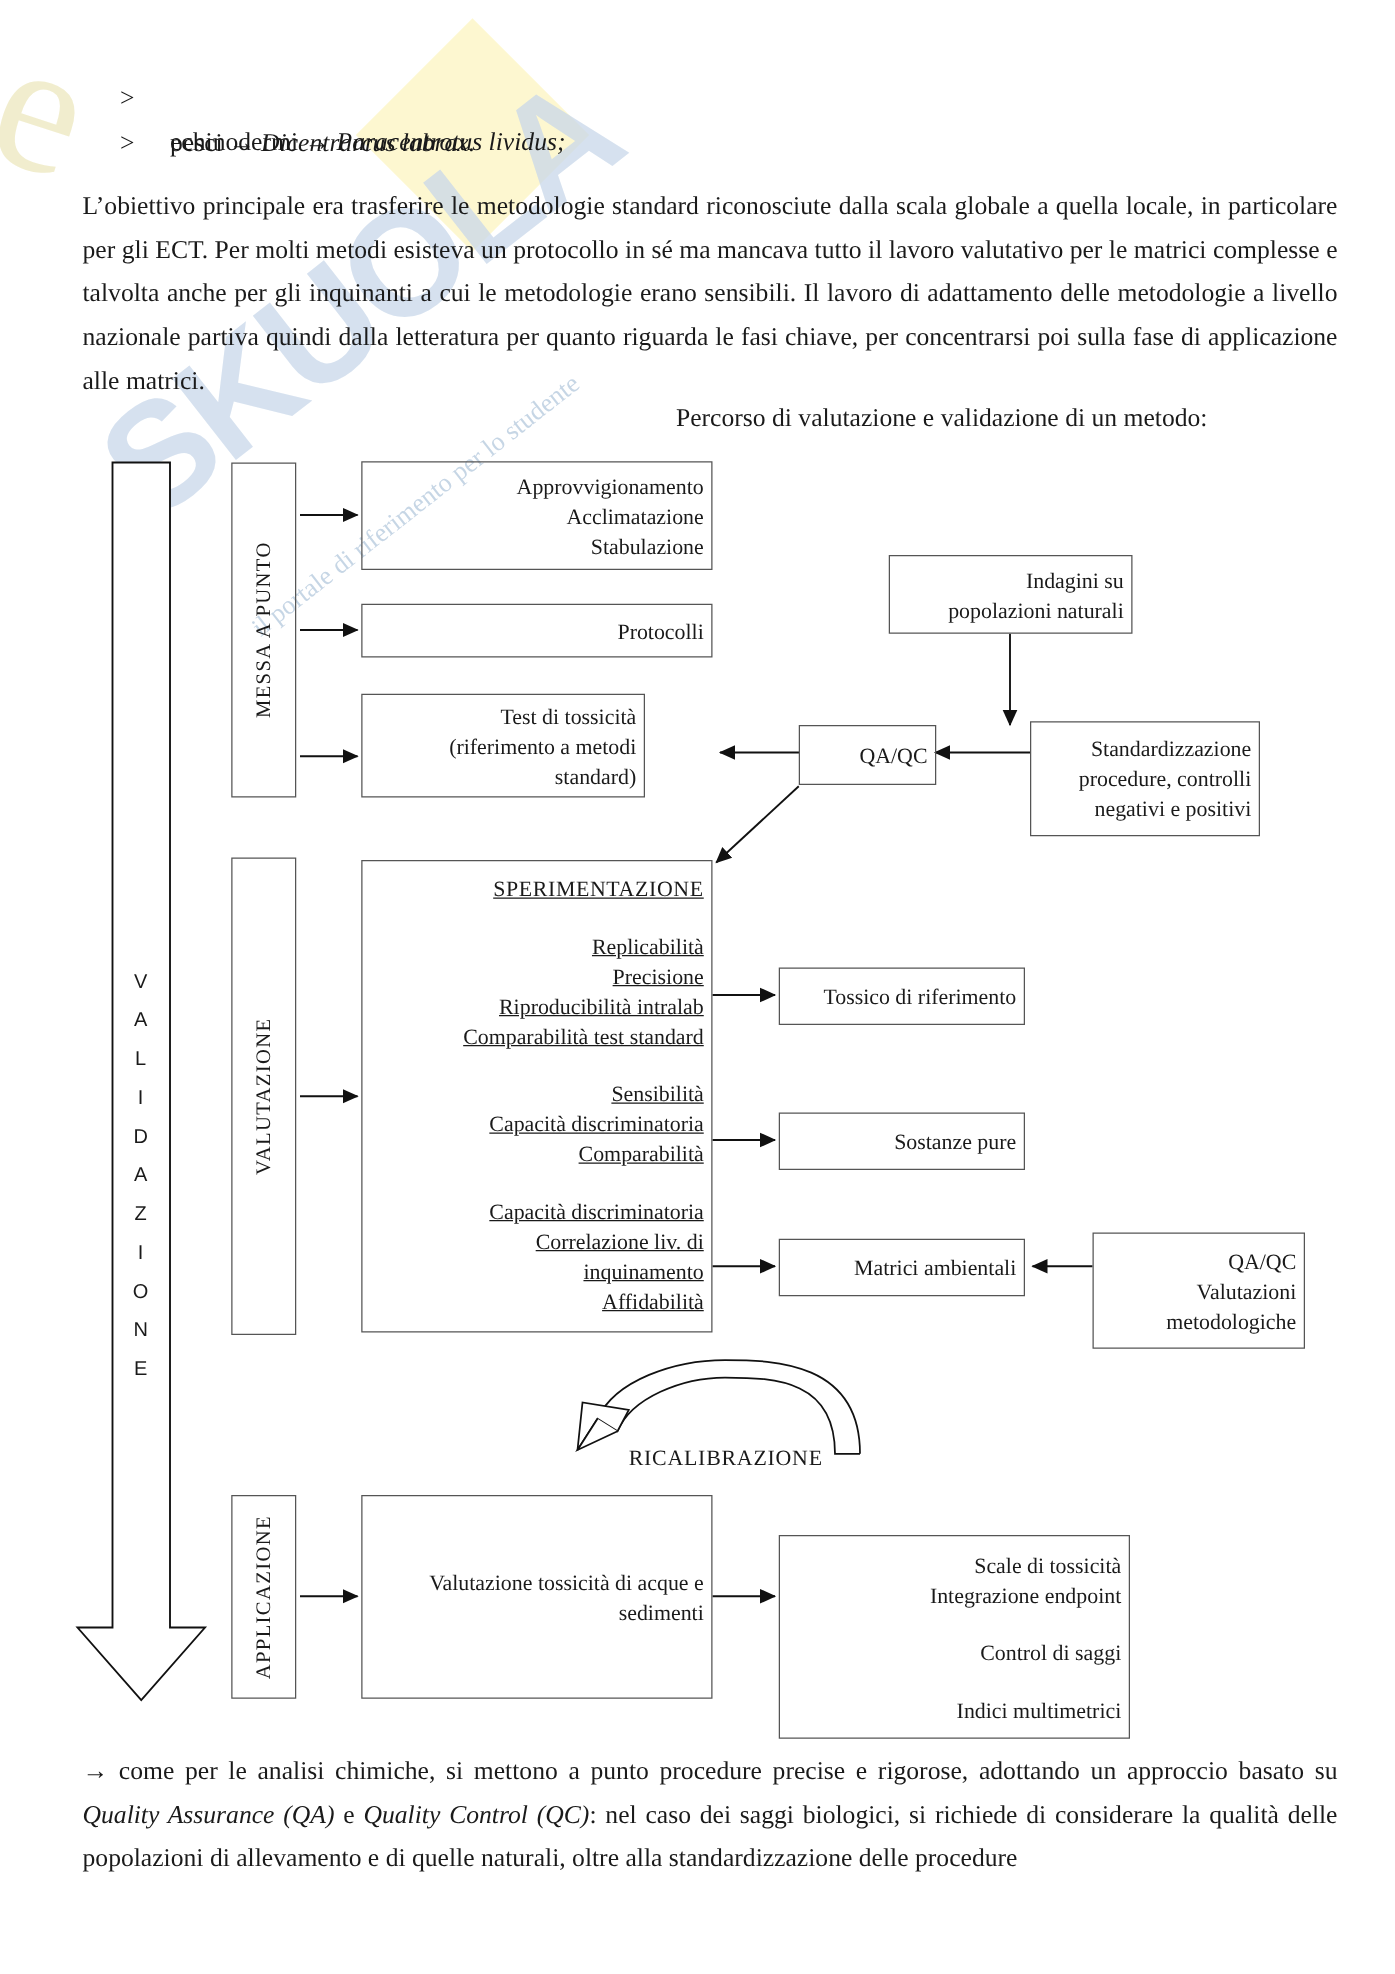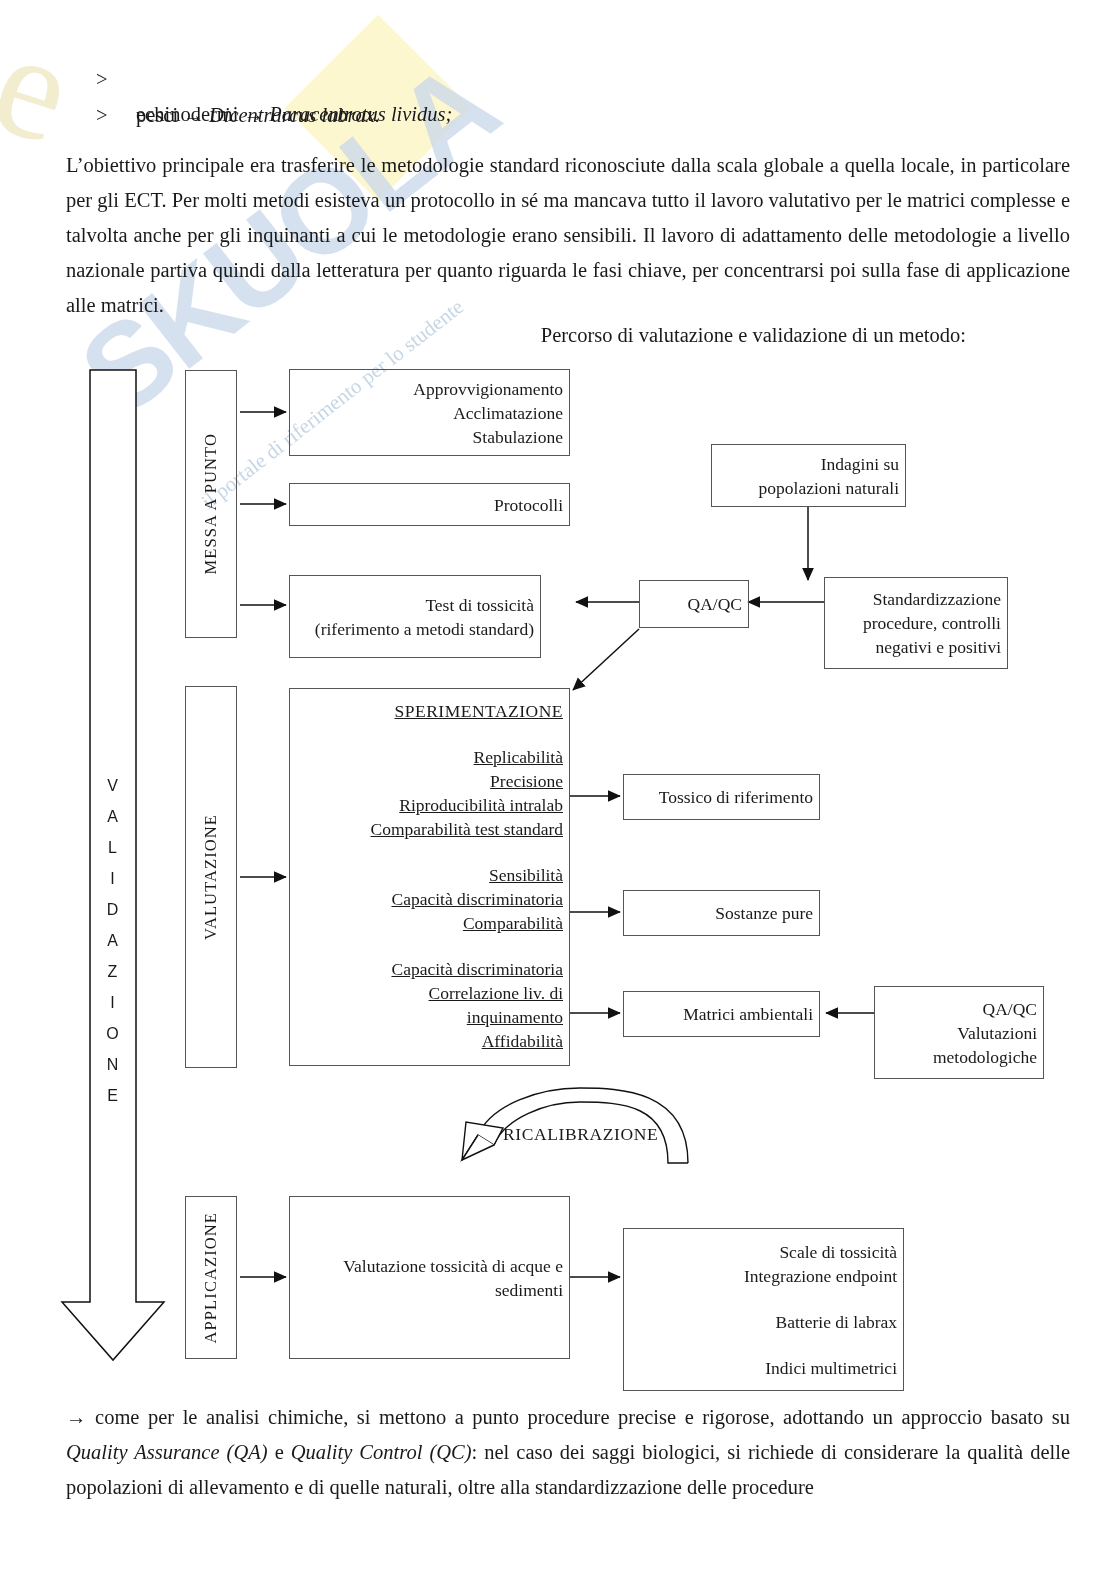--- a/index.html
+++ b/index.html
@@ -50,21 +50,21 @@
     font-size:16.5px;letter-spacing:1.1px;white-space:nowrap;
   }
   .sperim-title{font-size:17.5px;letter-spacing:.5px;}
   .gap{height:22px;}
   .vstack{
     position:absolute;display:flex;flex-direction:column;align-items:center;
     font-family:"Liberation Sans","DejaVu Sans",sans-serif;
     font-size:16px;line-height:31px;letter-spacing:1px;
   }
   .ricalib-label{
-    position:absolute;font-size:17.5px;letter-spacing:.6px;
+    position:absolute;font-size:17.5px;letter-spacing:.6px;margin-top:32px;
   }
 </style>
 </head>
 <body>
 
 <div id="watermark">
   <div class="wm-diamond" style="left:312px;top:42px;width:132px;height:132px;"></div>
   <div class="wm-text wm-big" style="left:46px;top:170px;">SKUOLA</div>
   <div class="wm-text wm-small" style="left:170px;top:392px;">il portale di riferimento per lo studente</div>
   <div class="wm-circ">e</div>
@@ -172,21 +172,21 @@
       <div>Stabulazione</div>
     </div>
   </div>
 
   <div class="box" style="left:289px;top:483px;width:281px;height:43px;">
     <div class="inner">
       <div>Protocolli</div>
     </div>
   </div>
 
-  <div class="box" style="left:289px;top:575px;width:252px;height:83px;padding-left:12px;">
+  <div class="box" style="left:289px;top:555px;width:227px;height:83px;padding-left:12px;">
     <div class="inner">
       <div>Test di tossicità</div>
       <div>(riferimento a metodi standard)</div>
     </div>
   </div>
 
   <div class="box" style="left:711px;top:444px;width:195px;height:63px;">
     <div class="inner">
       <div>Indagini su</div>
       <div>popolazioni naturali</div>
@@ -260,19 +260,19 @@
       <div>Valutazione tossicità di acque e</div>
       <div>sedimenti</div>
     </div>
   </div>
 
   <div class="box" style="left:623px;top:1196px;width:281px;height:163px;margin-top:32px;">
     <div class="inner">
       <div>Scale di tossicità</div>
       <div>Integrazione endpoint</div>
       <div class="gap"></div>
-      <div>Batterie di labrax</div>
+      <div>Control di saggi</div>
       <div class="gap"></div>
       <div>Indici multimetrici</div>
     </div>
   </div>
 
 </div>
 
 </body></html>

